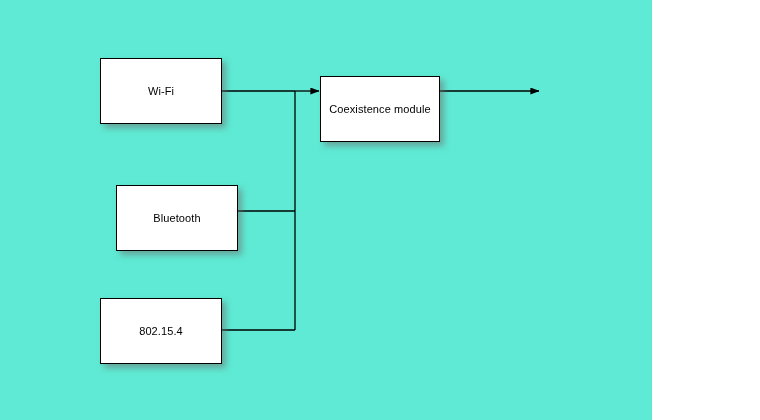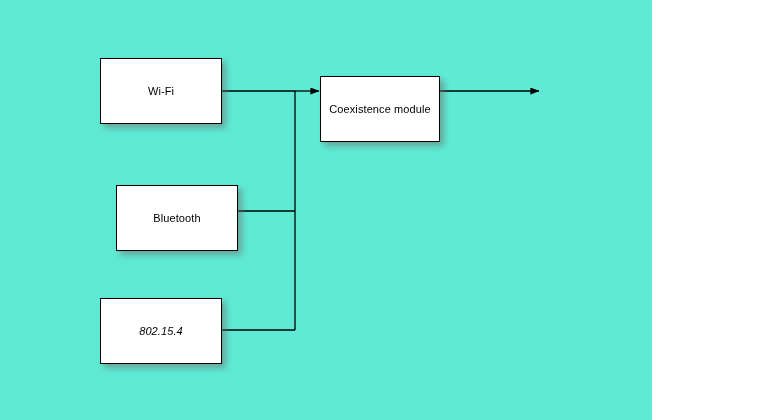--- a/index.html
+++ b/index.html
@@ -41,21 +41,21 @@
     font-size: 11px;
     line-height: 13px;
     color: #000000;
     letter-spacing: 0.1px;
     text-align: center;
     white-space: nowrap;
     user-select: none;
   }
   #node-wifi      { left: 100px; top: 58px;  width: 122px; height: 66px; }
   #node-bluetooth { left: 116px; top: 178px; width: 122px; height: 66px; margin-top: 7px; }
-  #node-802154    { left: 100px; top: 298px; width: 122px; height: 66px; font-style: italic; }
+  #node-802154    { left: 100px; top: 298px; width: 122px; height: 66px; }
   #node-coex      { left: 320px; top: 76px;  width: 120px; height: 66px; }
   #node-rf        { left: 540px; top: 58px;  width: 120px; height: 66px; }
 </style>
 </head>
 <body>
 
 <div id="canvas">
 
   <svg id="connector-layer" viewBox="0 0 760 420" width="760" height="420" xmlns="http://www.w3.org/2000/svg">
     <defs>

